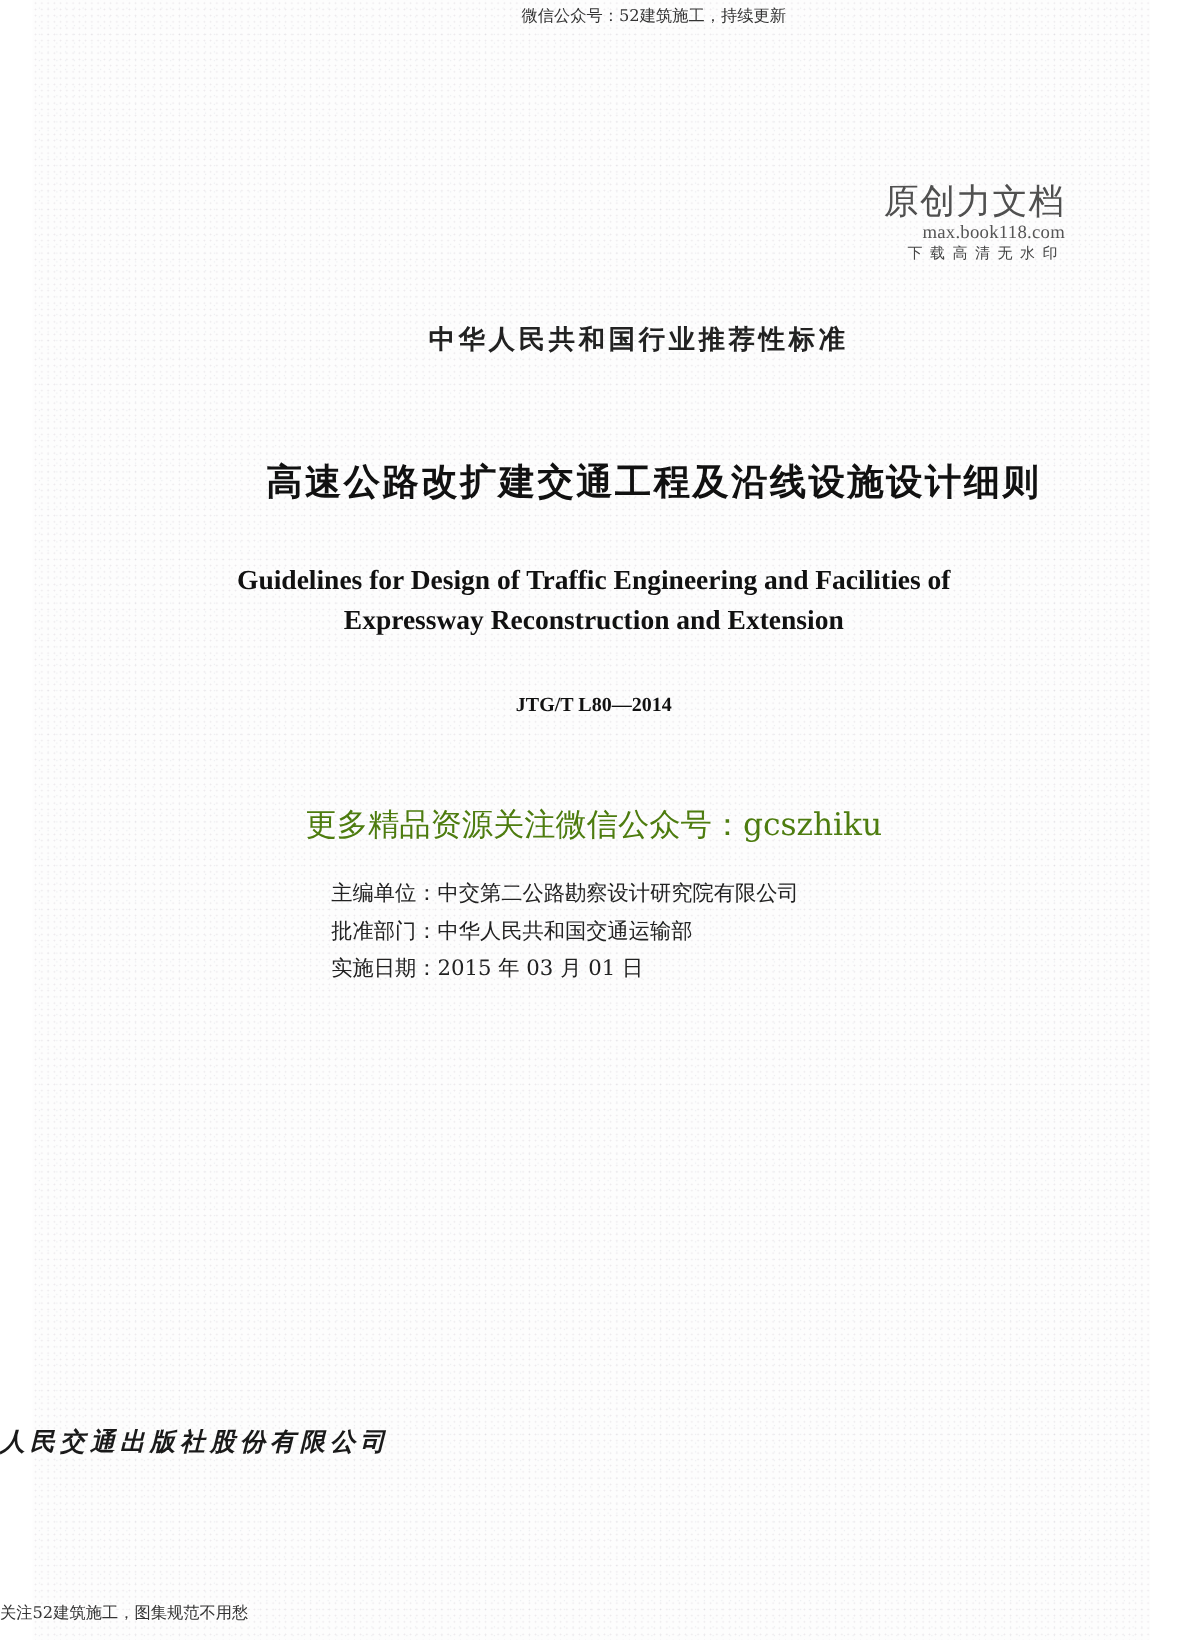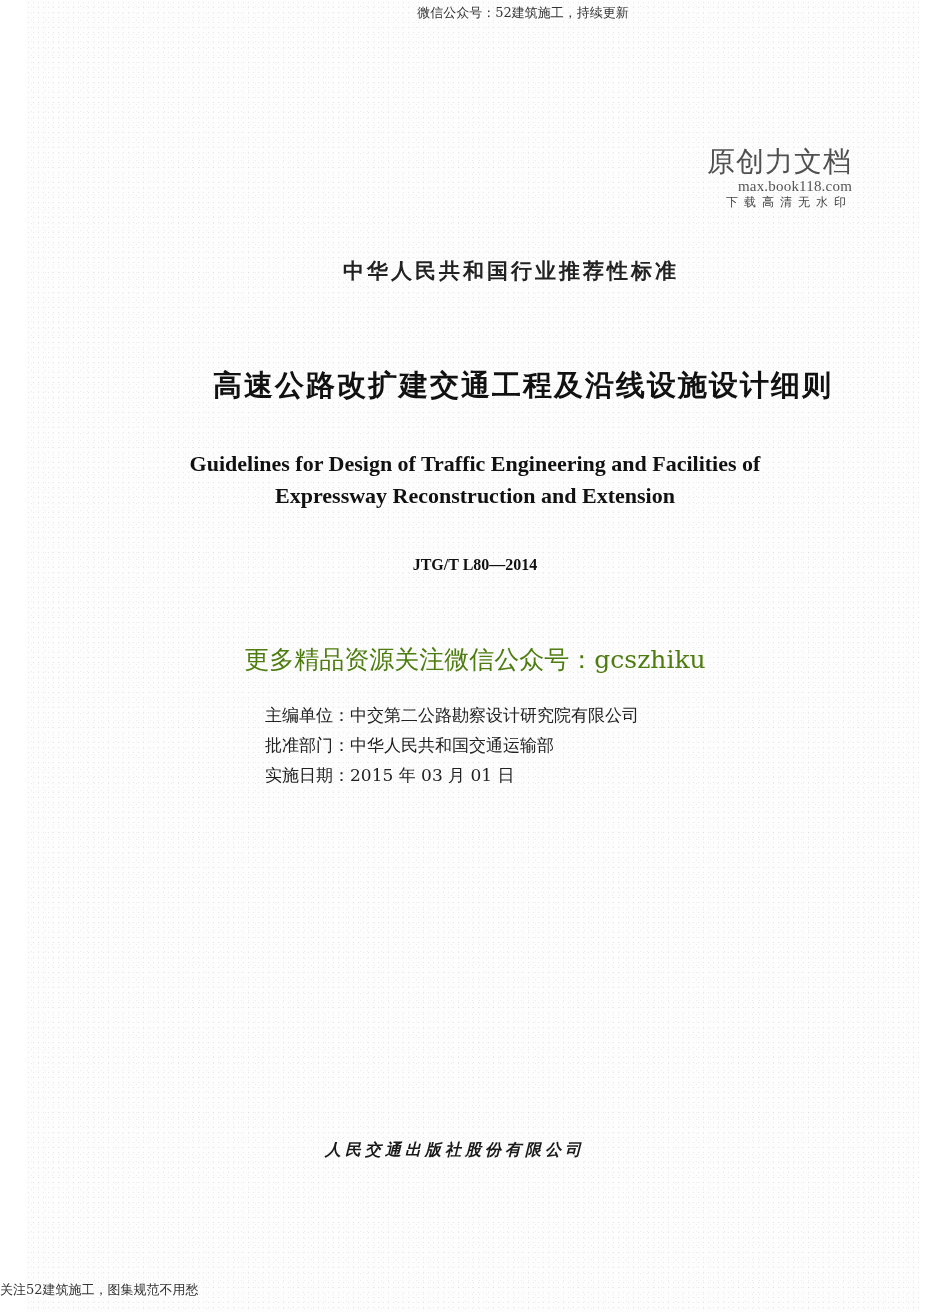--- a/index.html
+++ b/index.html
@@ -138,24 +138,24 @@
       font-family: "DejaVu Serif", serif;
       font-size: 17px;
       line-height: 30px;
       color: #222;
     }
     .info .row { display: block; }
     .publisher {
       top: 1140px;
       left: 0;
       width: 910px;
-      text-align: center;
+      text-align: left;
       font-family: "DejaVu Sans", sans-serif;
       font-weight: bold;
-      font-size: 16px;
+      font-size: 20px;
       letter-spacing: 4px;
       color: #1a1a1a;
       font-style: italic;
     }
   </style>
 </head>
 <body>
 
 <div class="page"></div>
 

